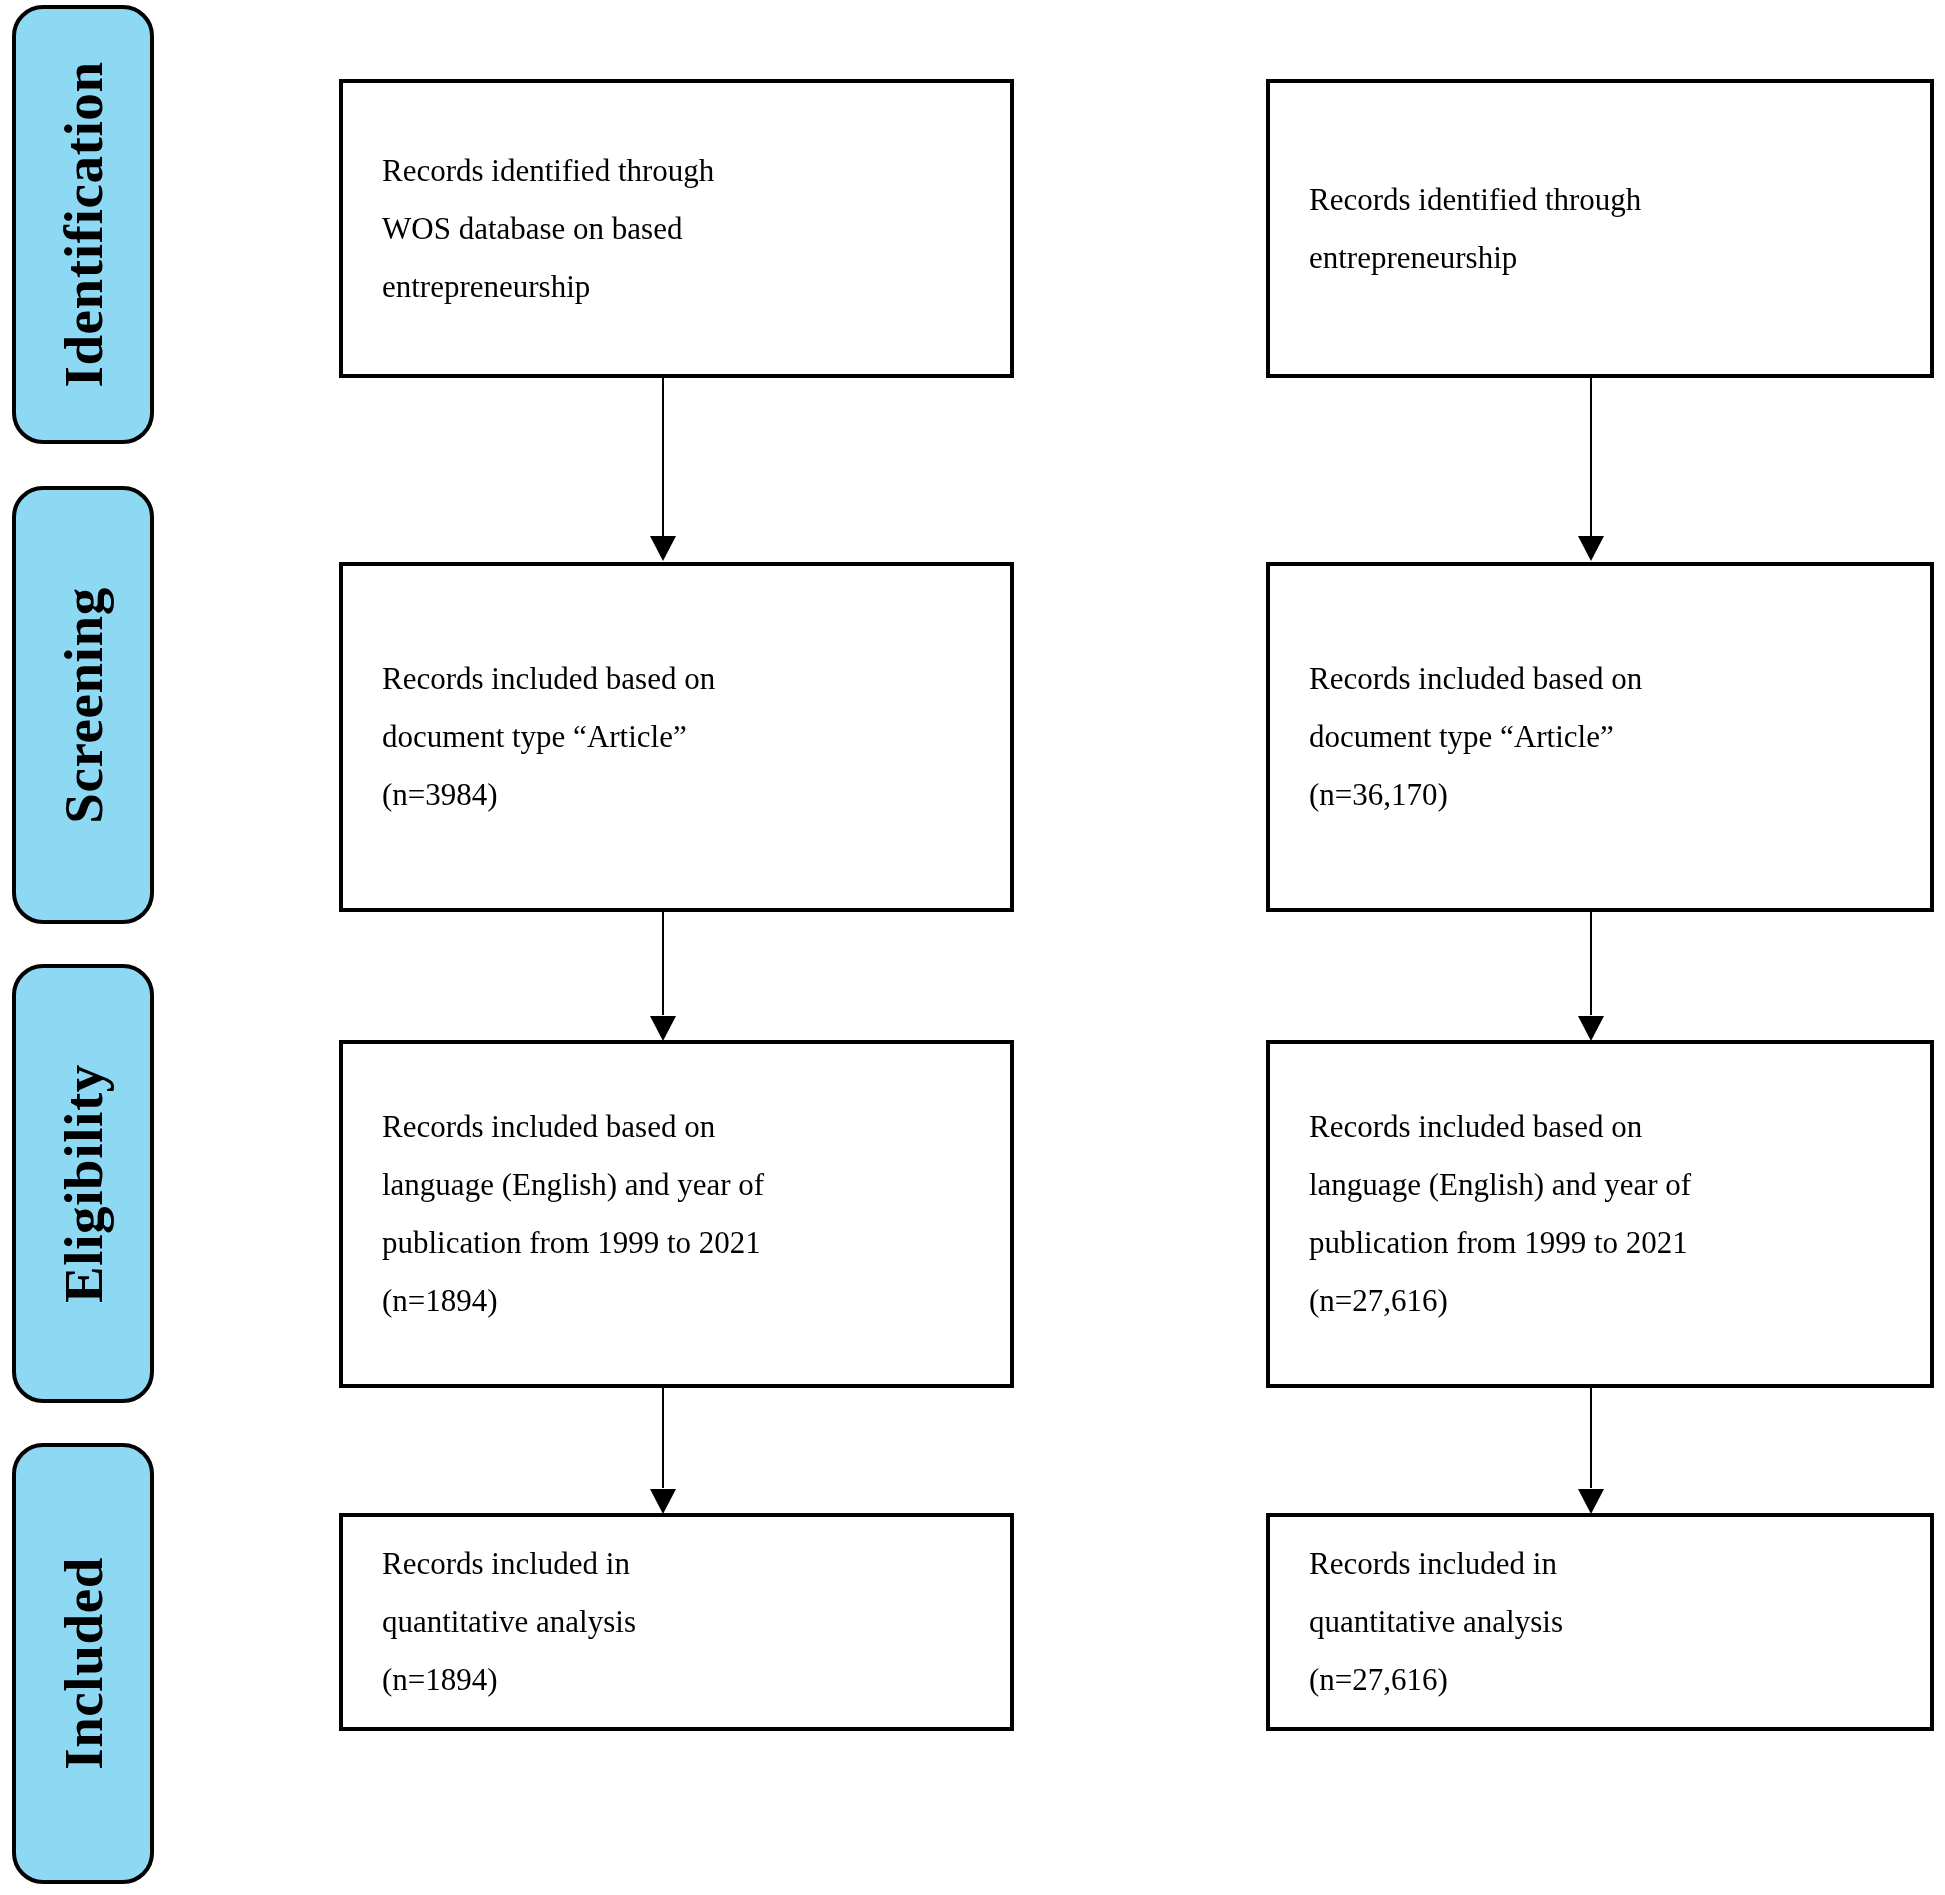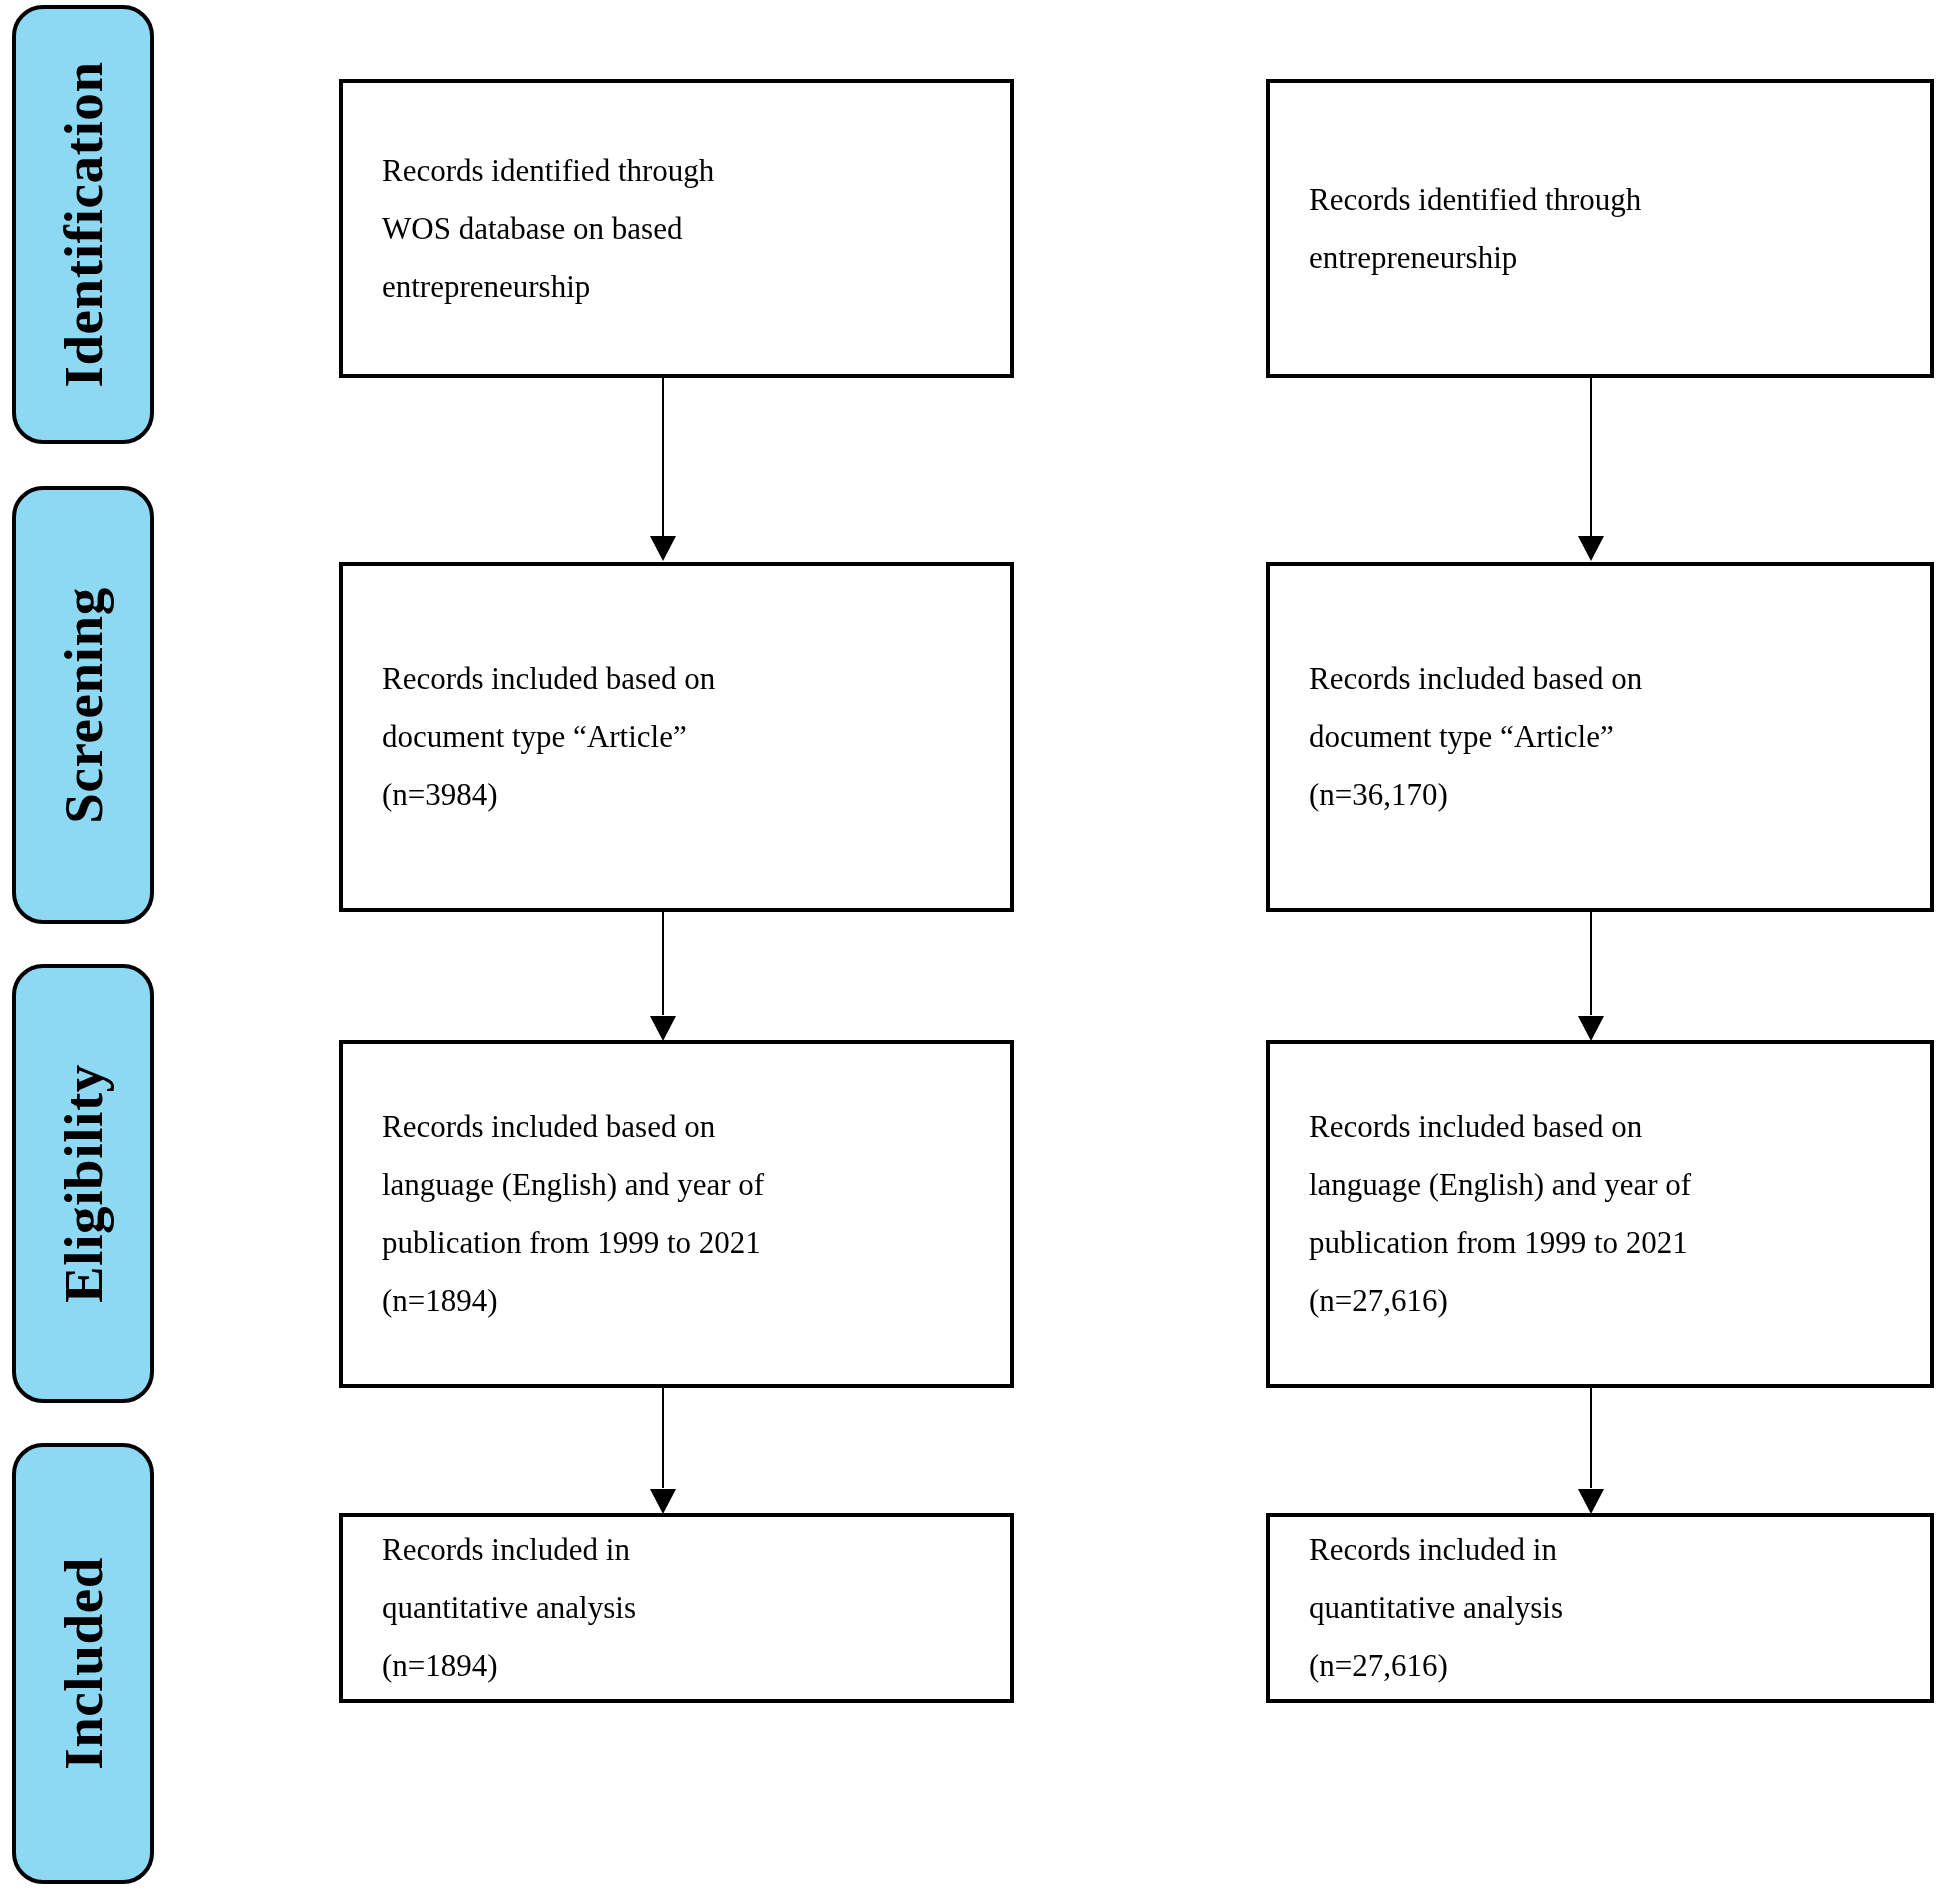--- a/index.html
+++ b/index.html
@@ -47,21 +47,21 @@
     flex-direction:column;
     justify-content:center;
     padding-left:39px;
     padding-right:18px;
   }
   .col-left{left:339px;width:675px;}
   .col-right{left:1266px;width:668px;}
   .row1{top:79px;height:299px;}
   .row2{top:562px;height:350px;}
   .row3{top:1040px;height:348px;}
-  .row4{top:1513px;height:190px;}
+  .row4{top:1513px;height:218px;}
   .tline{
     font-size:31px;
     line-height:58px;
     white-space:nowrap;
   }
   
   .arrow{
     position:absolute;
     width:26px;
   }

